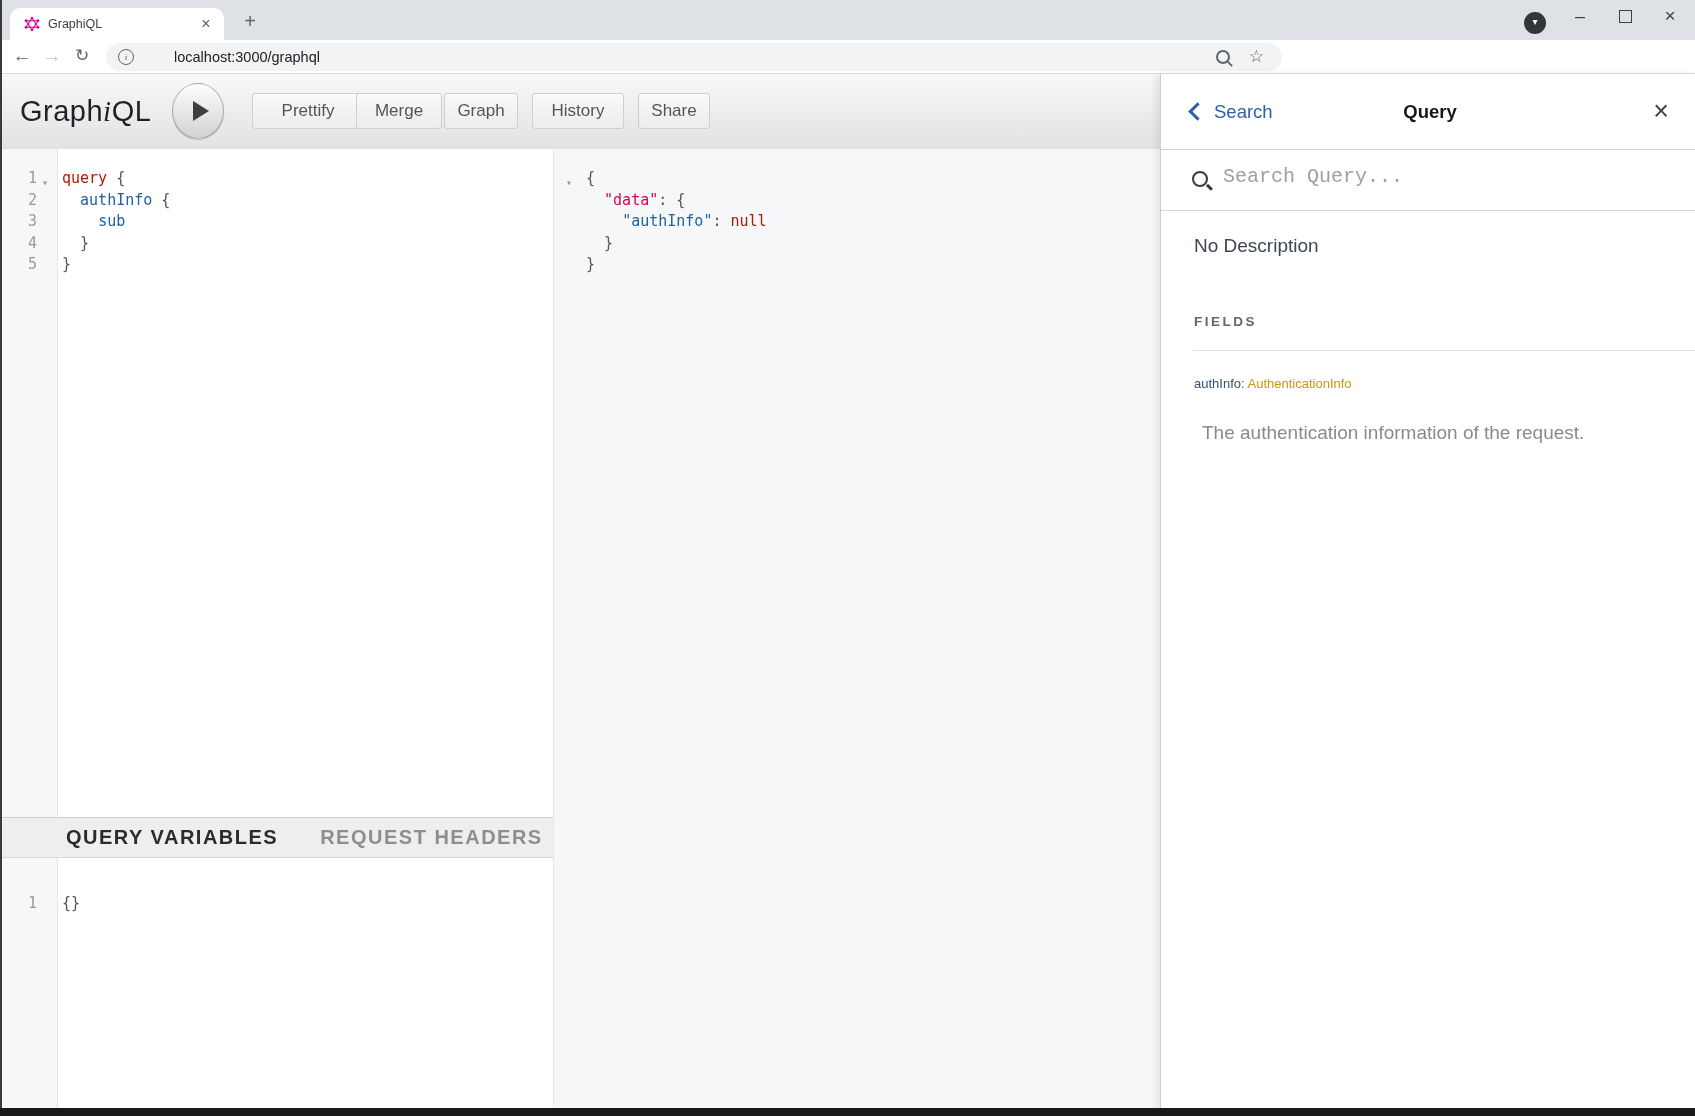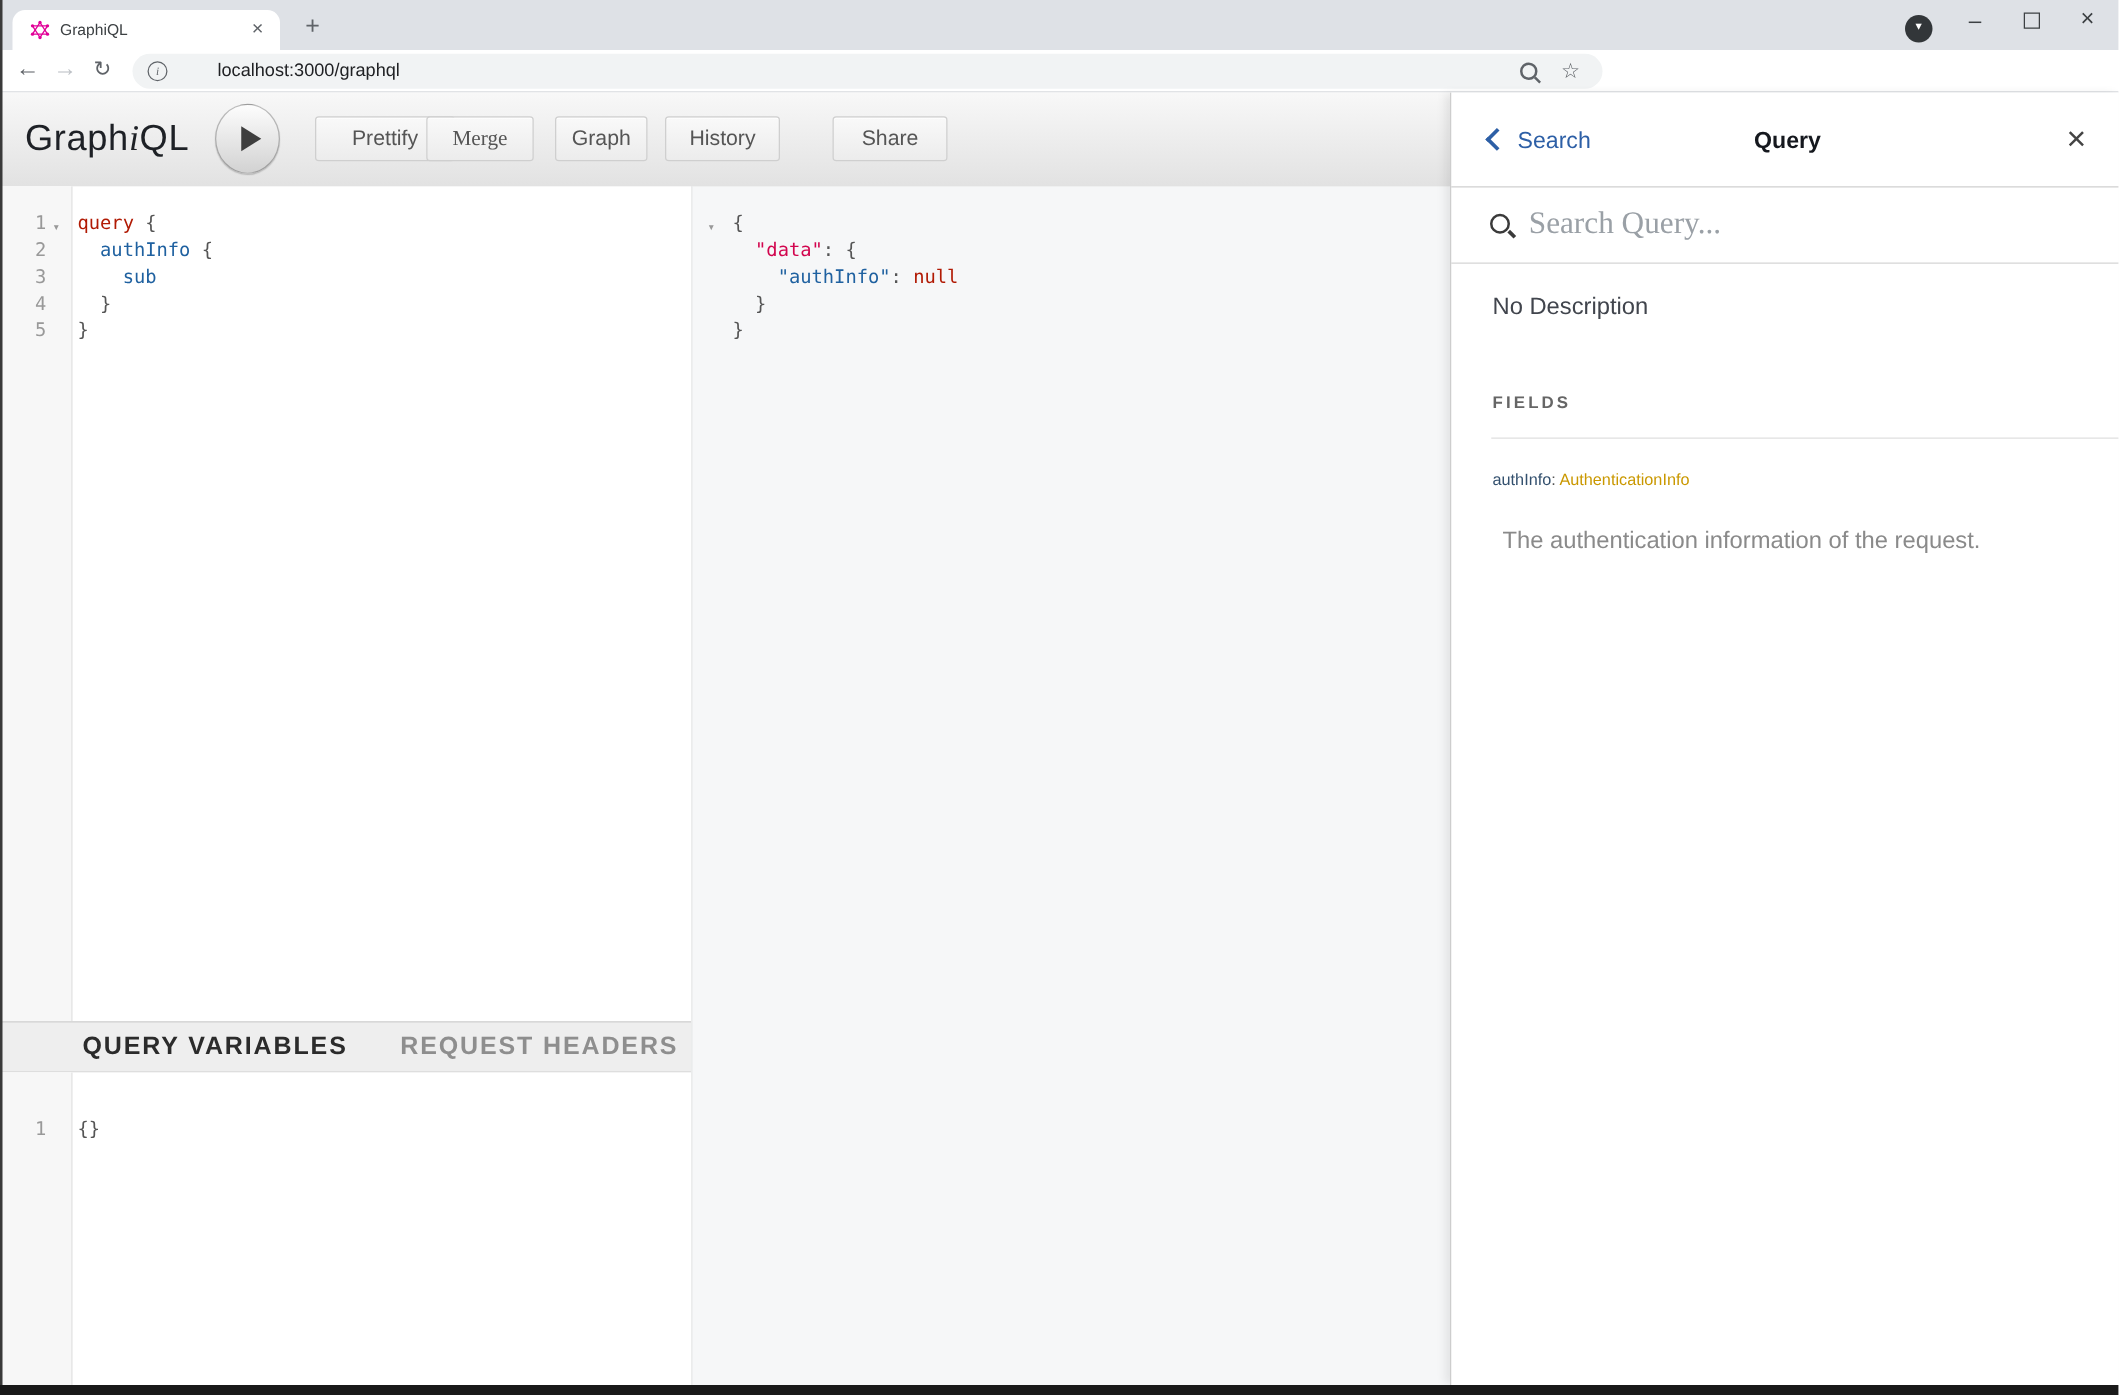--- a/index.html
+++ b/index.html
@@ -75,24 +75,24 @@
   .exec-btn{position:absolute;left:172px;top:9px;width:52px;height:56px;border-radius:50%;
        background:linear-gradient(#fdfdfd,#d2d2d2);border:1px solid rgba(0,0,0,0.25);
        box-shadow:0 1px 1px rgba(0,0,0,0.2);box-sizing:border-box;}
   .exec-tri{position:absolute;left:20px;top:17px;width:0;height:0;border-left:16px solid #3e3e3e;
        border-top:10px solid transparent;border-bottom:10px solid transparent;}
   .tb-btn{position:absolute;top:19px;height:36px;background:linear-gradient(#f9f9f9,#ececec);
        border:1px solid #cfcfcf;border-radius:3px;color:#555;font-size:17px;
        display:flex;align-items:center;justify-content:center;box-sizing:border-box;
        box-shadow:inset 0 1px 0 rgba(255,255,255,0.8);font-family:"Liberation Sans",sans-serif;}
   .btn-prettify{left:252px;width:112px;}
-  .btn-merge{left:341px;width:86px;font-family:Liberation Serif, serif;}
+  .btn-merge{left:356px;width:86px;}
   .btn-copy{left:444px;width:74px;}
   .btn-history{left:532px;width:92px;}
-  .btn-share{left:666px;width:92px;}
+  .btn-share{left:638px;width:72px;}
 
   
   .mono{font-family:"DejaVu Sans Mono",monospace;font-size:15px;line-height:21.5px;}
   .editor-pane{position:absolute;left:0;top:149px;width:553px;height:668px;background:#fff;}
   .vars-pane{position:absolute;left:0;top:858px;width:553px;height:250px;background:#fff;}
   .result-pane{position:absolute;left:553px;top:149px;width:607px;height:959px;
        background:#f6f7f8;border-left:1px solid #e6e7e8;box-sizing:border-box;}
   .gutter{position:absolute;left:0;top:0;bottom:0;width:58px;background:#f7f7f7;
        border-right:1px solid #e4e4e4;box-sizing:border-box;color:#999;text-align:right;}
   .gutter .ln{padding-right:20px;height:21.5px;}
@@ -130,21 +130,21 @@
        transform:rotate(45deg);margin-right:10px;}
   .doc-title{flex:1;text-align:center;font-size:18.5px;font-weight:bold;color:#15181e;}
   .doc-close{width:120px;text-align:right;font-size:27px;font-weight:300;color:#444;}
   .doc-search{position:absolute;left:0;top:76px;width:100%;height:61px;
        border-bottom:1px solid #d5d5d5;box-sizing:border-box;}
   .doc-mag{position:absolute;left:31px;top:21px;width:12px;height:12px;border:2.5px solid #3a3a3a;
        border-radius:50%;}
   .doc-mag::after{content:'';position:absolute;width:2.5px;height:7px;background:#3a3a3a;
        right:-4px;bottom:-6px;transform:rotate(-45deg);}
   .doc-search input{position:absolute;left:60px;top:14px;width:420px;border:none;outline:none;
-       background:transparent;font-size:25px;color:#333;font-family:Liberation Serif, serif;}
+       background:transparent;font-size:20px;color:#333;font-family:Liberation Mono, monospace;}
   .doc-search input::placeholder{color:#9aa0a6;}
   .doc-nodesc{position:absolute;left:33px;top:161px;font-size:19px;color:#41454d;}
   .doc-fields{position:absolute;left:33px;top:240px;font-size:13.5px;font-weight:bold;
        letter-spacing:2.5px;color:#666;text-align:right;}
   .doc-rule{position:absolute;left:32px;top:276px;right:0;height:1px;background:#e0e0e0;}
   .doc-field-row{position:absolute;left:33px;top:302px;font-size:13px;}
   .fld-name{color:#33506e;}
   .fld-colon{color:#555;}
   .fld-type{color:#CA9800;}
   .doc-field-desc{position:absolute;left:41px;top:348px;font-size:19px;color:#8a8a8a;}

